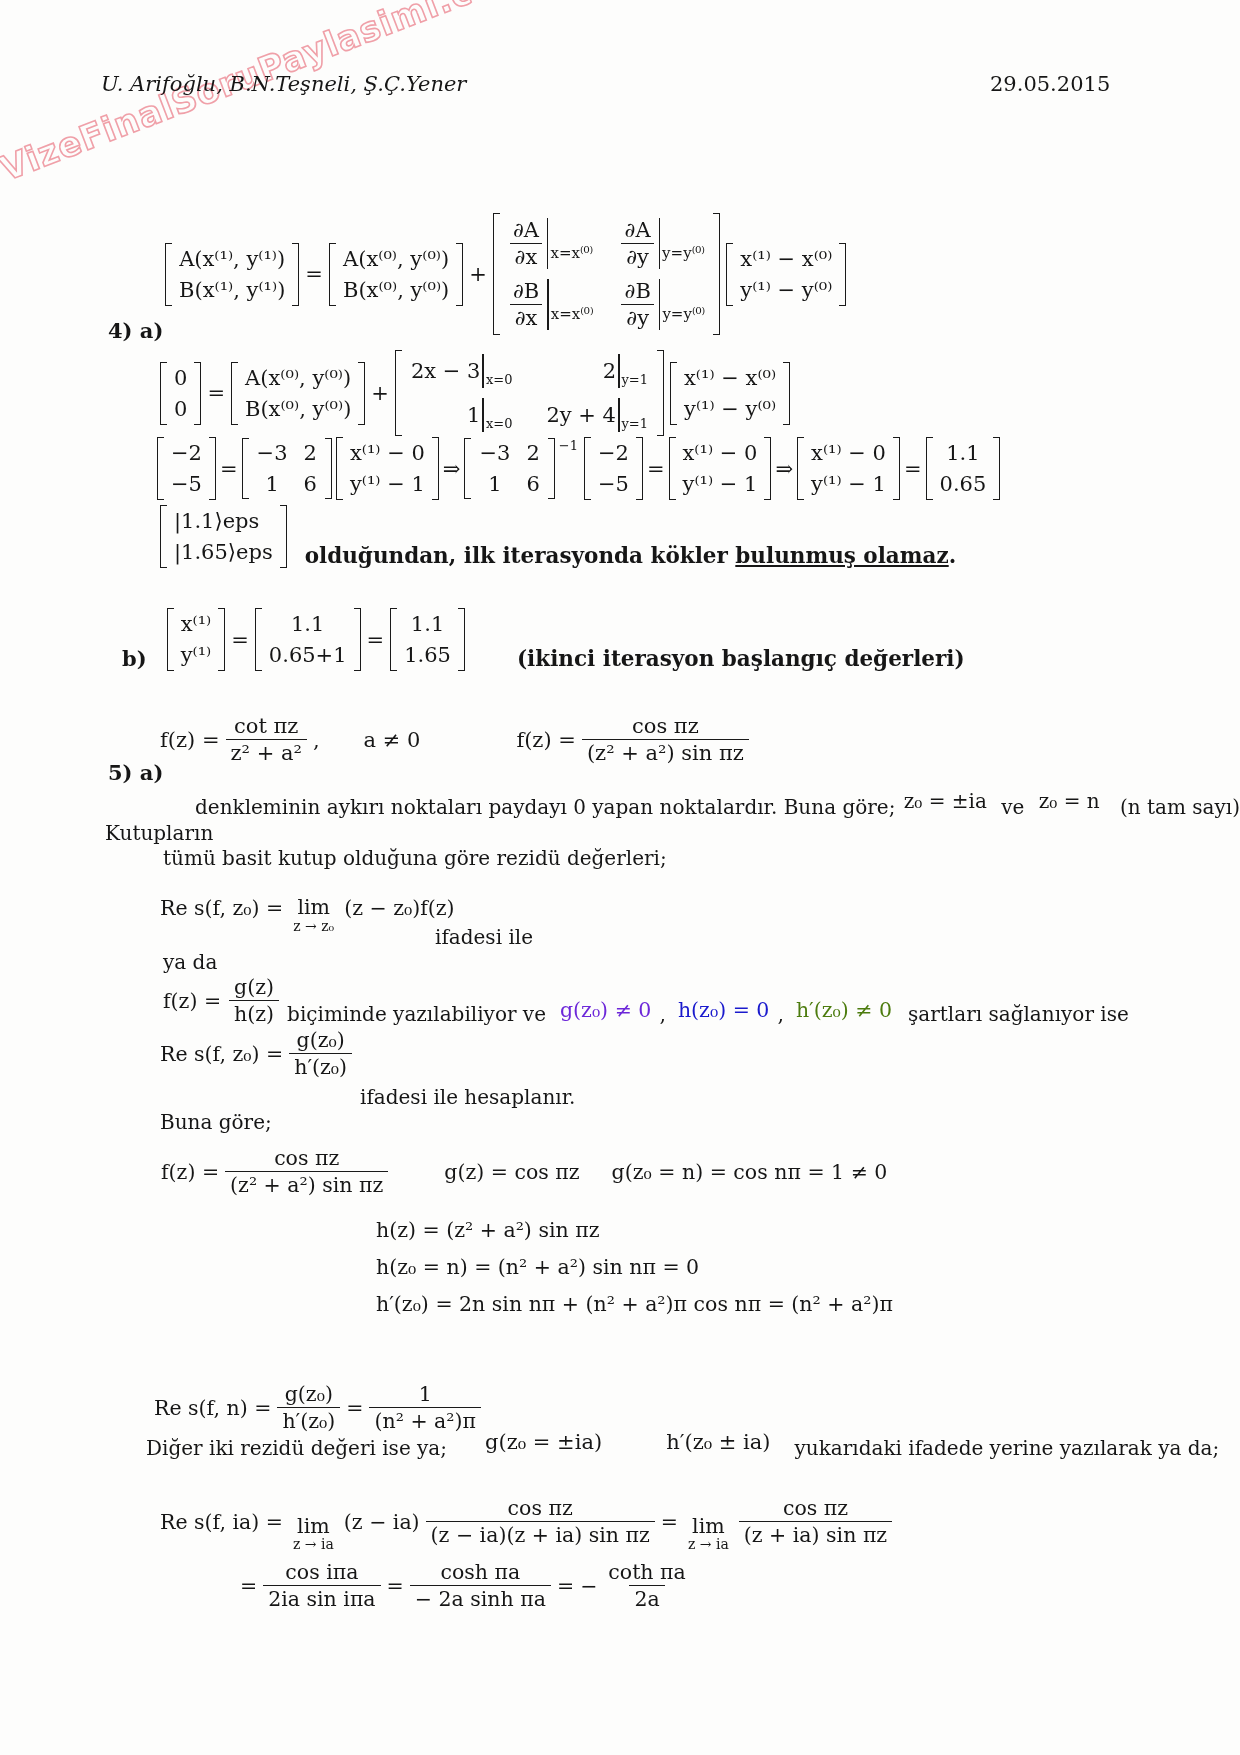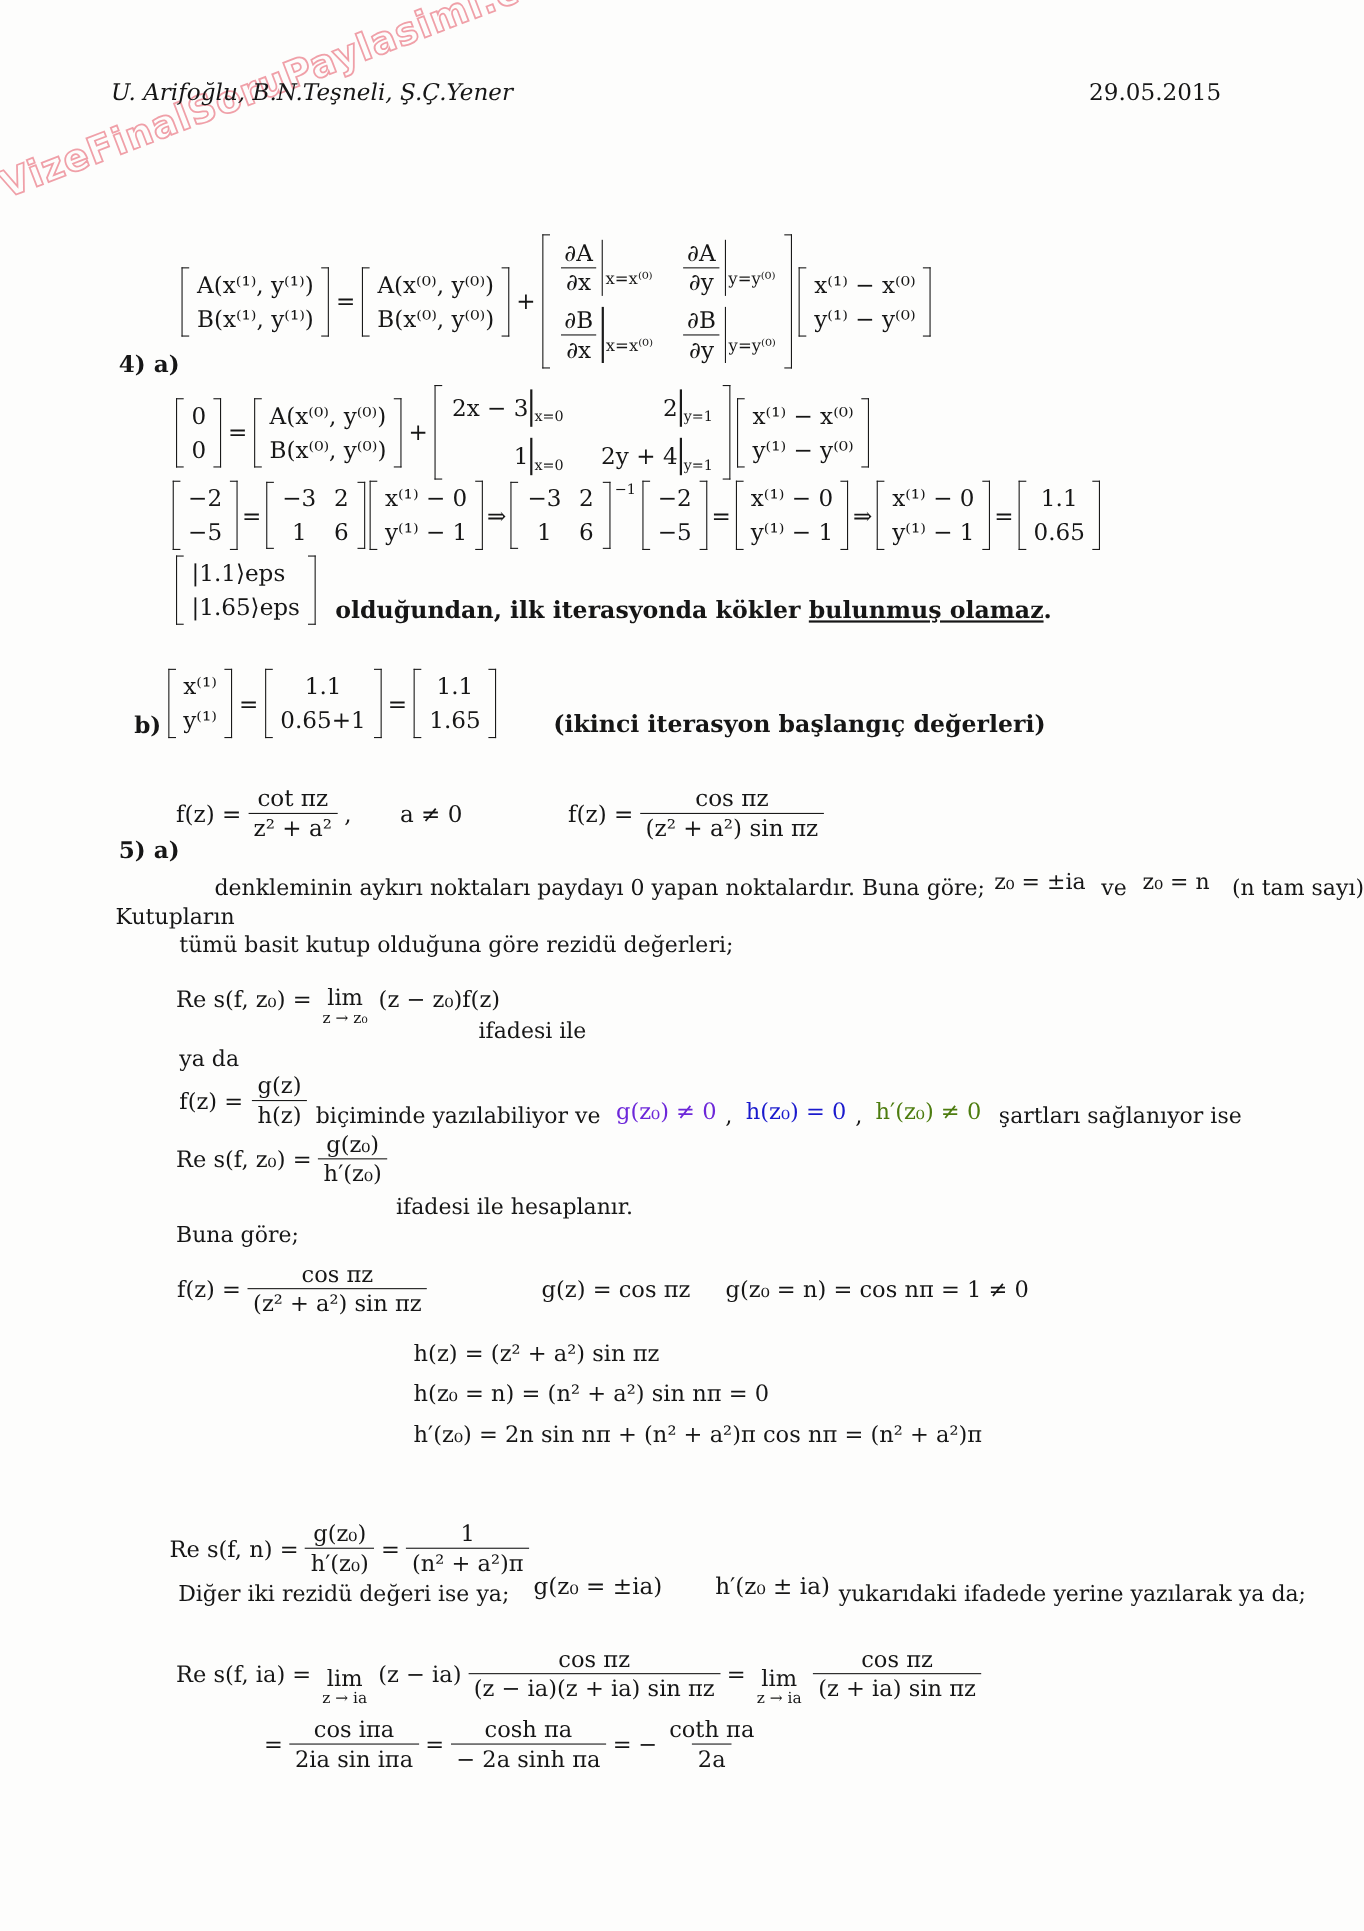--- a/index.html
+++ b/index.html
@@ -230,21 +230,21 @@
         <span class="mb left">
       <span>|1.1⟩eps</span>
       <span>|1.65⟩eps</span>
     </span>
       </span>
     <span class="note" style="margin-left:12px"><span>olduğundan, ilk iterasyonda kökler </span><span class="ul">bulunmuş olamaz</span><span>.</span></span>
   </div>
 
   <div class="abs eqrow" style="left:122px;top:608px">
     <span class="lbl" style="align-self:flex-end">b)</span>
-    <span class="mat" style="">
+    <span class="mat" style="margin-left:14px">
         <span class="mb">
       <span>x⁽¹⁾</span>
       <span>y⁽¹⁾</span>
     </span>
       </span>
     <span>=</span>
     <span class="mat">
         <span class="mb">
       <span>1.1</span>
       <span>0.65+1</span>
@@ -322,21 +322,21 @@
   </div>
   <span class="abs txt" style="left:360px;top:1085px">ifadesi ile hesaplanır.</span>
   <span class="abs txt" style="left:160px;top:1110px">Buna göre;</span>
 
   <div class="abs eqrow" style="left:161px;top:1146px;font-size:20.5px">
     <span>f(z) =</span>
     <span class="frac">
         <span class="fn">cos πz</span>
         <span class="fd">(z² + a²) sin πz</span>
       </span>
-    <span style="margin-left:98px">g(z) = cos πz</span>
+    <span style="margin-left:50px">g(z) = cos πz</span>
     <span style="margin-left:26px">g(z₀ = n) = cos nπ = 1 ≠ 0</span>
   </div>
 
   <div class="abs" style="left:376px;top:1218px">
     <div class="hline">h(z) = (z² + a²) sin πz</div>
     <div class="hline">h(z₀ = n) = (n² + a²) sin nπ = 0</div>
     <div class="hline">h′(z₀) = 2n sin nπ + (n² + a²)π cos nπ = (n² + a²)π</div>
   </div>
 
   <div class="abs eqrow" style="left:154px;top:1382px;font-size:20.5px">
@@ -345,21 +345,21 @@
         <span class="fn">g(z₀)</span>
         <span class="fd">h′(z₀)</span>
       </span>
     <span>=</span>
     <span class="frac">
         <span class="fn">1</span>
         <span class="fd">(n² + a²)π</span>
       </span>
   </div>
 
-  <div class="abs eqrow botrow" style="left:162px;top:1436px;gap:8px">
+  <div class="abs eqrow botrow" style="left:146px;top:1436px;gap:24px">
     <span class="txt">Diğer iki rezidü değeri ise ya;</span>
     <span class="raise" style="margin-left:14px">g(z₀ = ±ia)</span>
     <span class="raise" style="margin-left:40px">h′(z₀ ± ia)</span>
     <span class="txt">yukarıdaki ifadede yerine yazılarak ya da;</span>
   </div>
 
   <div class="abs eqrow" style="left:160px;top:1496px;font-size:20.5px">
     <span>Re s(f, ia) =</span>
     <span class="lim drop">
         <span>lim</span>

